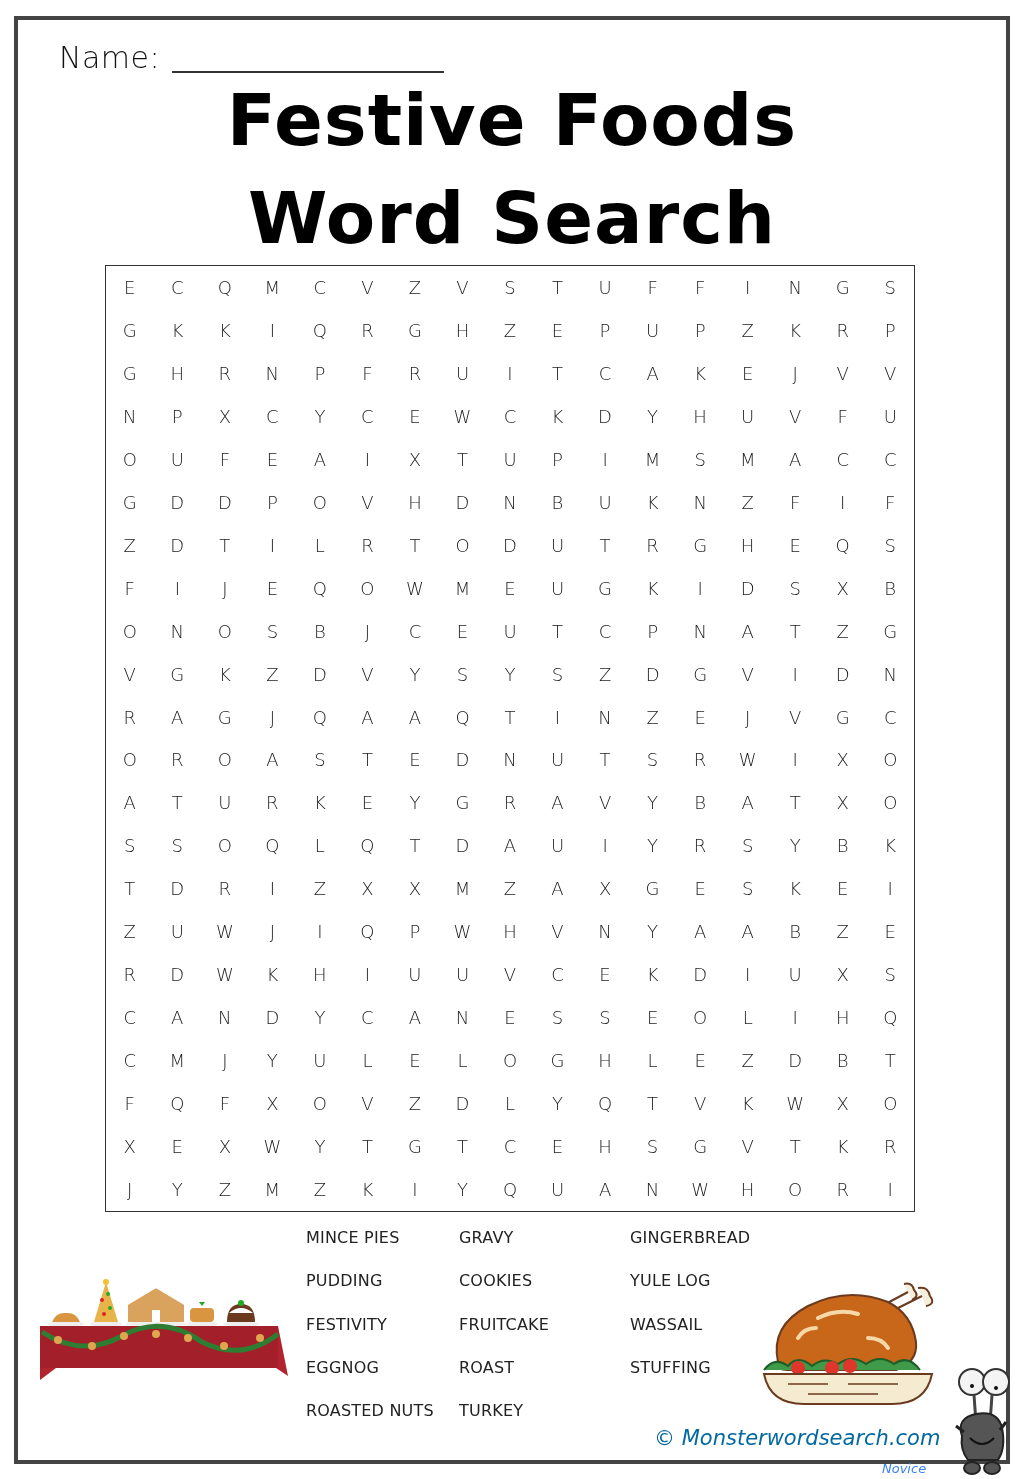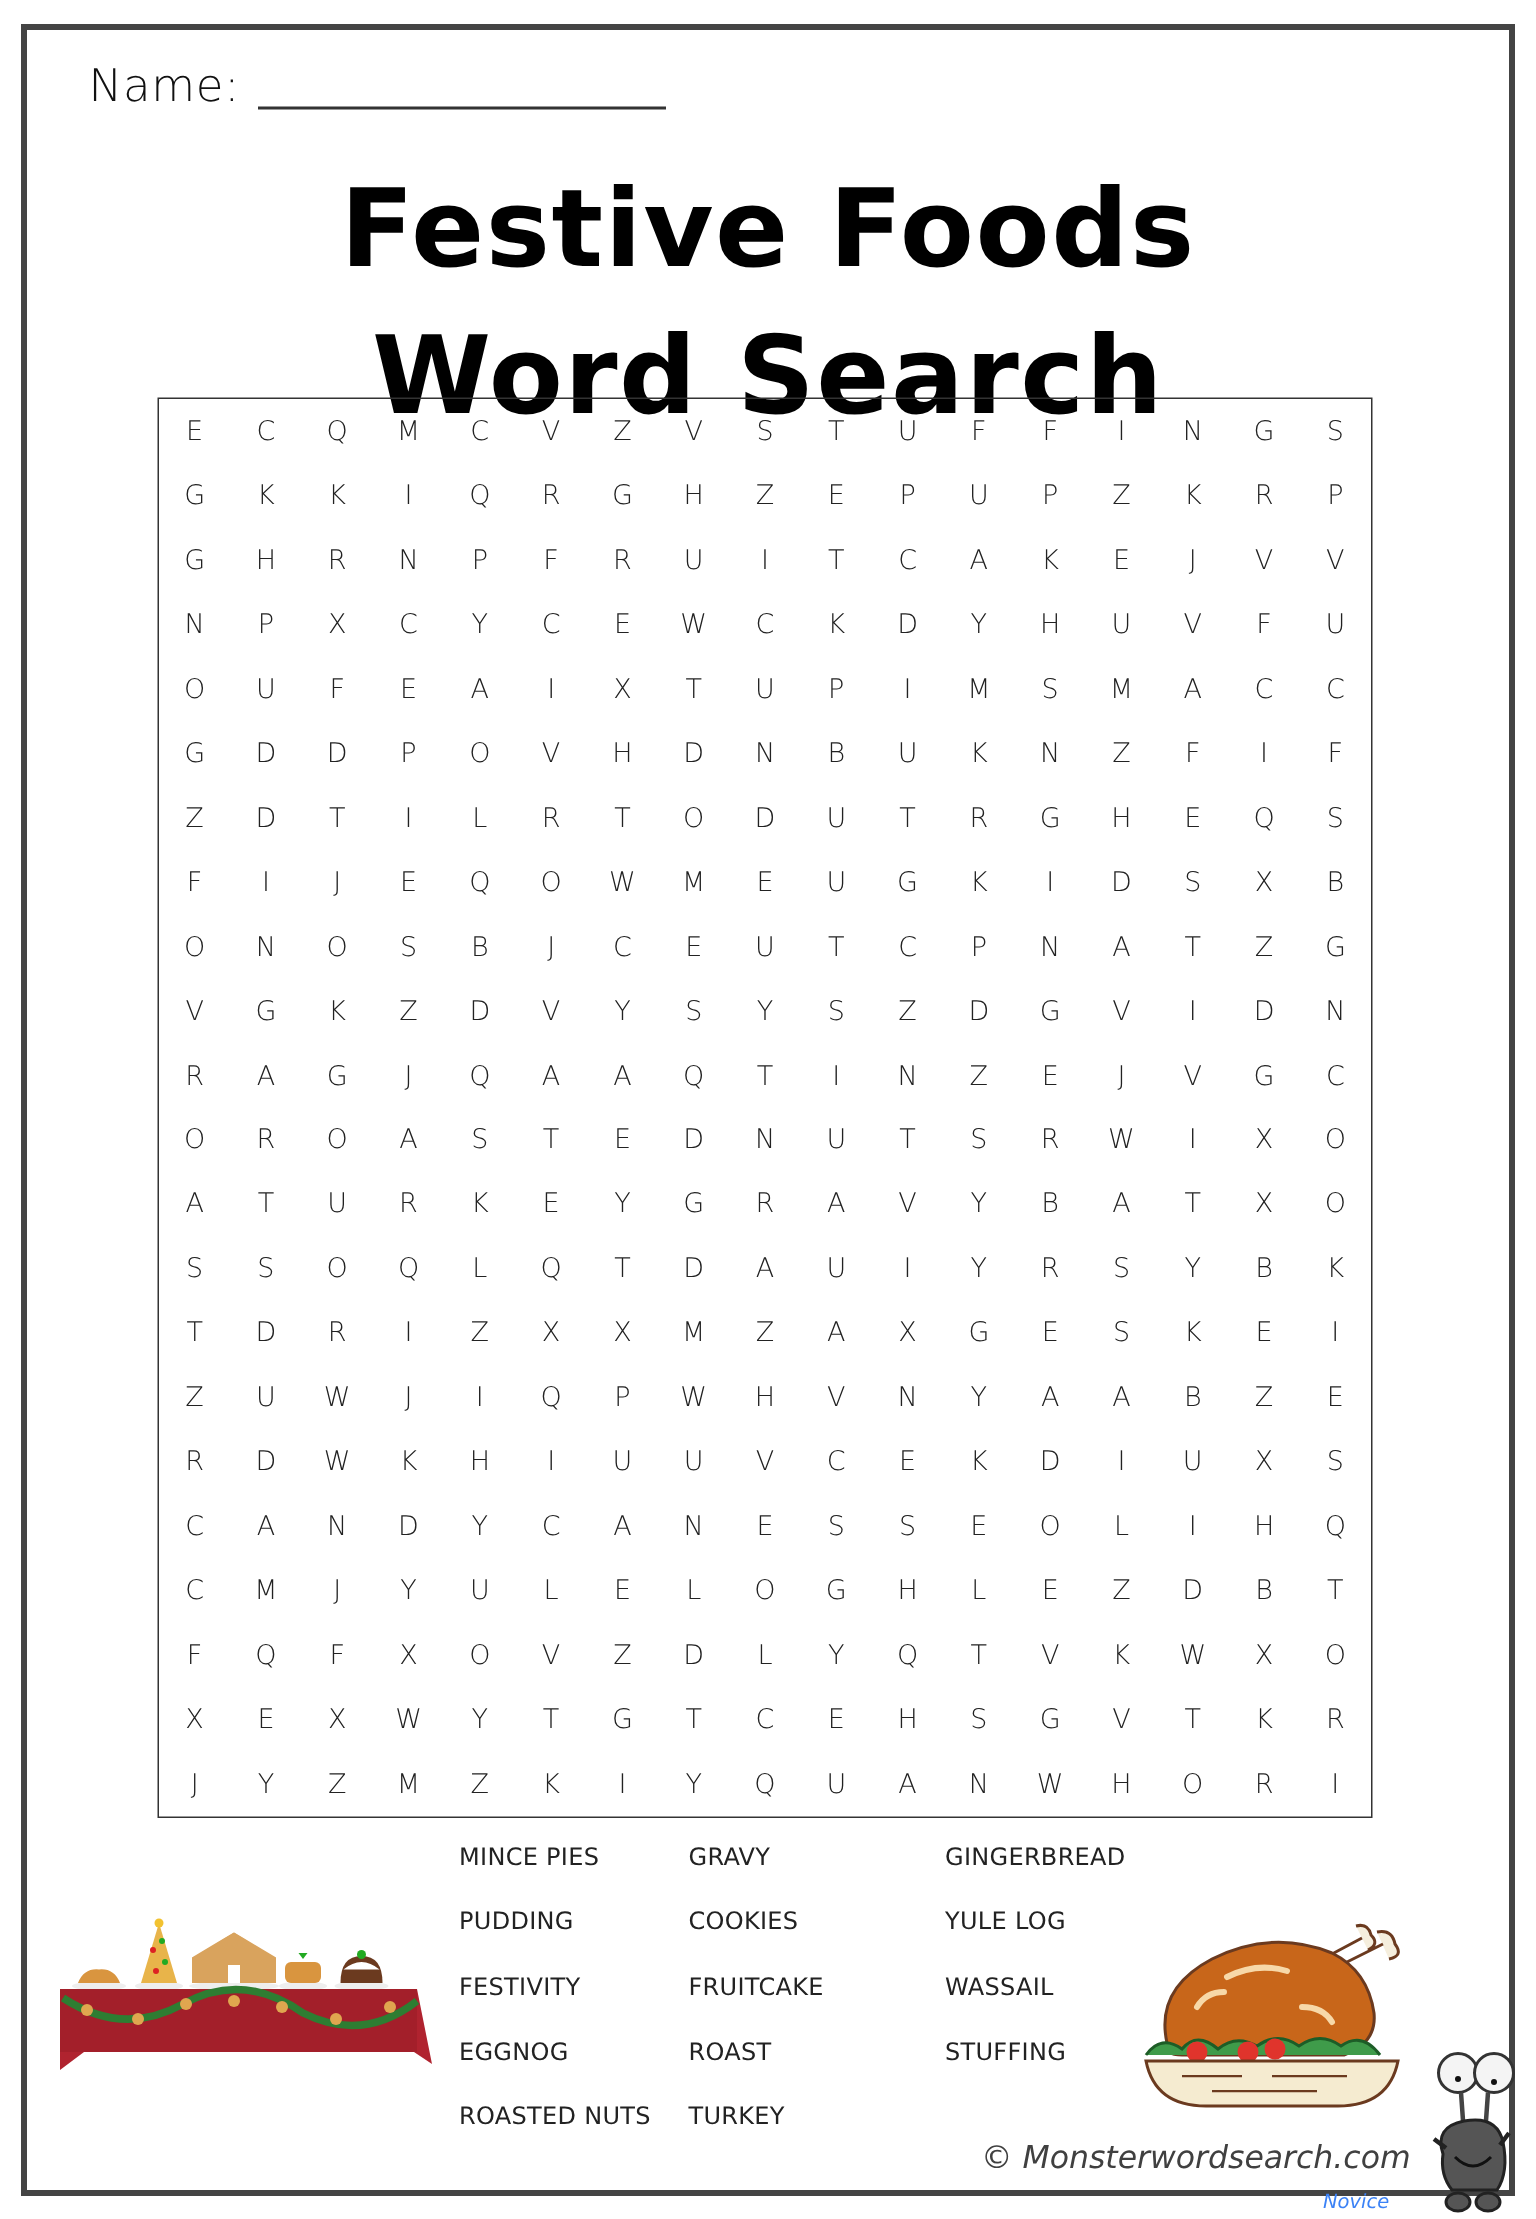--- a/index.html
+++ b/index.html
@@ -1,28 +1,28 @@
 <!DOCTYPE html>
 <html><head>
 <meta charset="utf-8">
 <style>
   html, body { margin: 0; padding: 0; background: #ffffff; }
   body { width: 1024px; height: 1479px; position: relative; overflow: hidden; font-family: "DejaVu Sans", sans-serif; color: #111; }
   .page-border { position: absolute; left: 14px; top: 16px; width: 988px; height: 1440px; border: 4px solid #444; box-sizing: content-box; }
   .name-row { position: absolute; left: 59px; top: 40px; display: flex; align-items: flex-end; }
   .name-label { font-family: "DejaVu Sans", sans-serif; font-size: 30px; font-weight: 300; letter-spacing: 0.5px; line-height: 36px; }
   .name-line { width: 272px; height: 0; border-bottom: 2px solid #333; margin-left: 12px; margin-bottom: 3px; }
-  .title { position: absolute; left: 0; width: 1024px; text-align: center; font-family: "DejaVu Sans", sans-serif; font-weight: 900; font-size: 72px; letter-spacing: 1px; line-height: 80px; color: #000; margin-top: 32px; }
+  .title { position: absolute; left: 0; width: 1024px; text-align: center; font-family: "DejaVu Sans", sans-serif; font-weight: 900; font-size: 72px; letter-spacing: 1px; line-height: 80px; color: #000; }
   .title.l1 { top: 80px; left: 0; padding-left: 0; }
   .title.l2 { top: 178px; }
   .grid { position: absolute; left: 105px; top: 265px; width: 810px; height: 947px; border: 1.5px solid #333; box-sizing: border-box; display: grid; grid-template-columns: repeat(17, 1fr); grid-template-rows: repeat(22, 1fr); padding: 0 0 0 0; }
   .cell { display: flex; align-items: center; justify-content: center; font-family: "DejaVu Sans", sans-serif; font-size: 18px; font-weight: 300; color: #222; }
   .wordlist { position: absolute; left: 306px; top: 1228px; display: grid; grid-template-columns: 153px 171px 140px; grid-auto-rows: 43.3px; }
   .word { font-family: "DejaVu Sans", sans-serif; font-size: 16px; color: #222; letter-spacing: 0.2px; }
-  .credit { position: absolute; left: 654px; top: 1426px; font-family: "DejaVu Sans", sans-serif; font-style: italic; font-size: 21px; color: #404040; font-weight: 300; }
+  .credit { position: absolute; left: 654px; top: 1426px; font-family: "DejaVu Sans", sans-serif; font-style: italic; font-size: 21px; color: #0369a1; font-weight: 300; }
   .level { position: absolute; left: 882px; top: 1461px; font-family: "DejaVu Sans", sans-serif; font-size: 13px; color: #3b82f6; font-style: italic; }
   .illus { position: absolute; }
 </style>
 </head>
 <body>
 
 <div class="page-border"></div>
 
 <div class="name-row">
   <span class="name-label">Name:</span>

